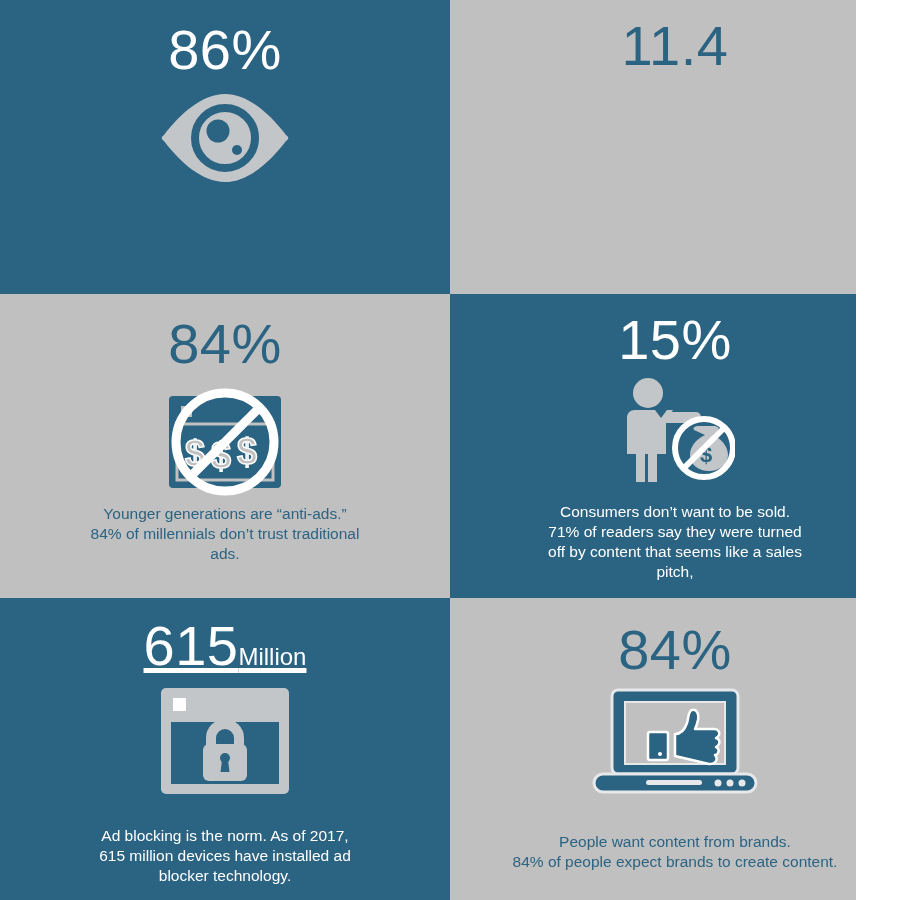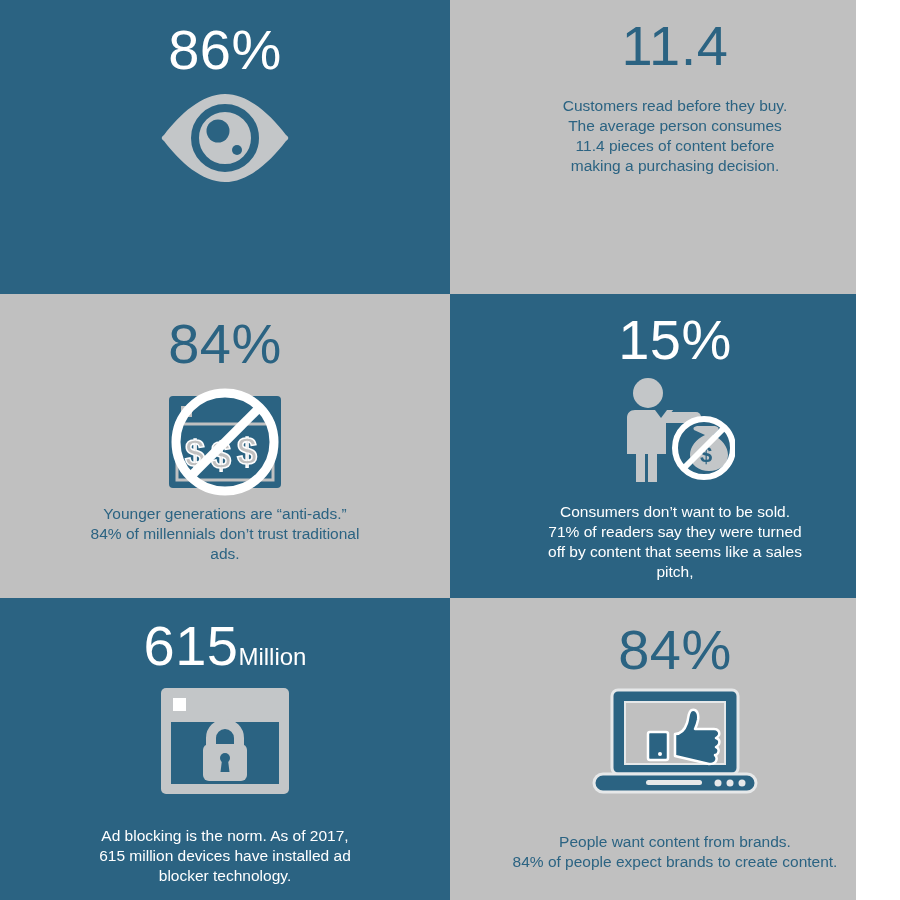--- a/index.html
+++ b/index.html
@@ -75,21 +75,21 @@
   
   .p3 .stat { margin-top: 22px; }
   .p3 .icon-wrap { margin-top: 8px; }
   .p3 .caption { margin-top: 0; }
 
   .p4 .stat { margin-top: 18px; }
   .p4 .icon-wrap { margin-top: 8px; }
   .p4 .caption { margin-top: 14px; }
 
   
-  .p5 .stat { margin-top: 20px; }
+  .p5 .stat { margin-top: 20px; text-decoration: underline; }
   .p5 .icon-wrap { margin-top: 10px; }
   .p5 .caption { margin-top: 28px; }
 
   .p6 .stat { margin-top: 24px; }
   .p6 .icon-wrap { margin-top: 10px; }
   .p6 .caption { margin-top: 36px; }
 </style>
 </head>
 <body>
 
@@ -102,24 +102,20 @@
         <path d="M67 4 C 90 4, 112 24, 128 45 C 131 47, 131 49, 128 51 C 112 72, 90 92, 67 92 C 44 92, 22 72, 6 51 C 3 49, 3 47, 6 45 C 22 24, 44 4, 67 4 Z" fill="#c3c6c8"></path>
         <circle cx="67" cy="48" r="30" fill="none" stroke="#2b6382" stroke-width="8"></circle>
         <circle cx="60" cy="41" r="11.5" fill="#2b6382"></circle>
         <circle cx="79" cy="60" r="5" fill="#2b6382"></circle>
       </svg>
     </div>
   </div>
 
   <div class="panel gray p2">
     <div class="stat">11.4</div>
-    <div class="caption">Customers read before they buy.
-The average person consumes
-11.4 pieces of content before
-making a purchasing decision.</div>
   </div>
 
   <div class="panel gray p3">
     <div class="stat">84%</div>
     <div class="icon-wrap">
       <svg width="140" height="124" viewBox="0 0 140 124">
 
         <rect x="14" y="16" width="112" height="92" rx="4" fill="#2b6382"></rect>
         <rect x="22" y="44" width="96" height="56" fill="#2b6382" stroke="#c0c0c0" stroke-width="3"></rect>
         <rect x="26" y="26" width="11" height="11" fill="#c0c0c0"></rect>

